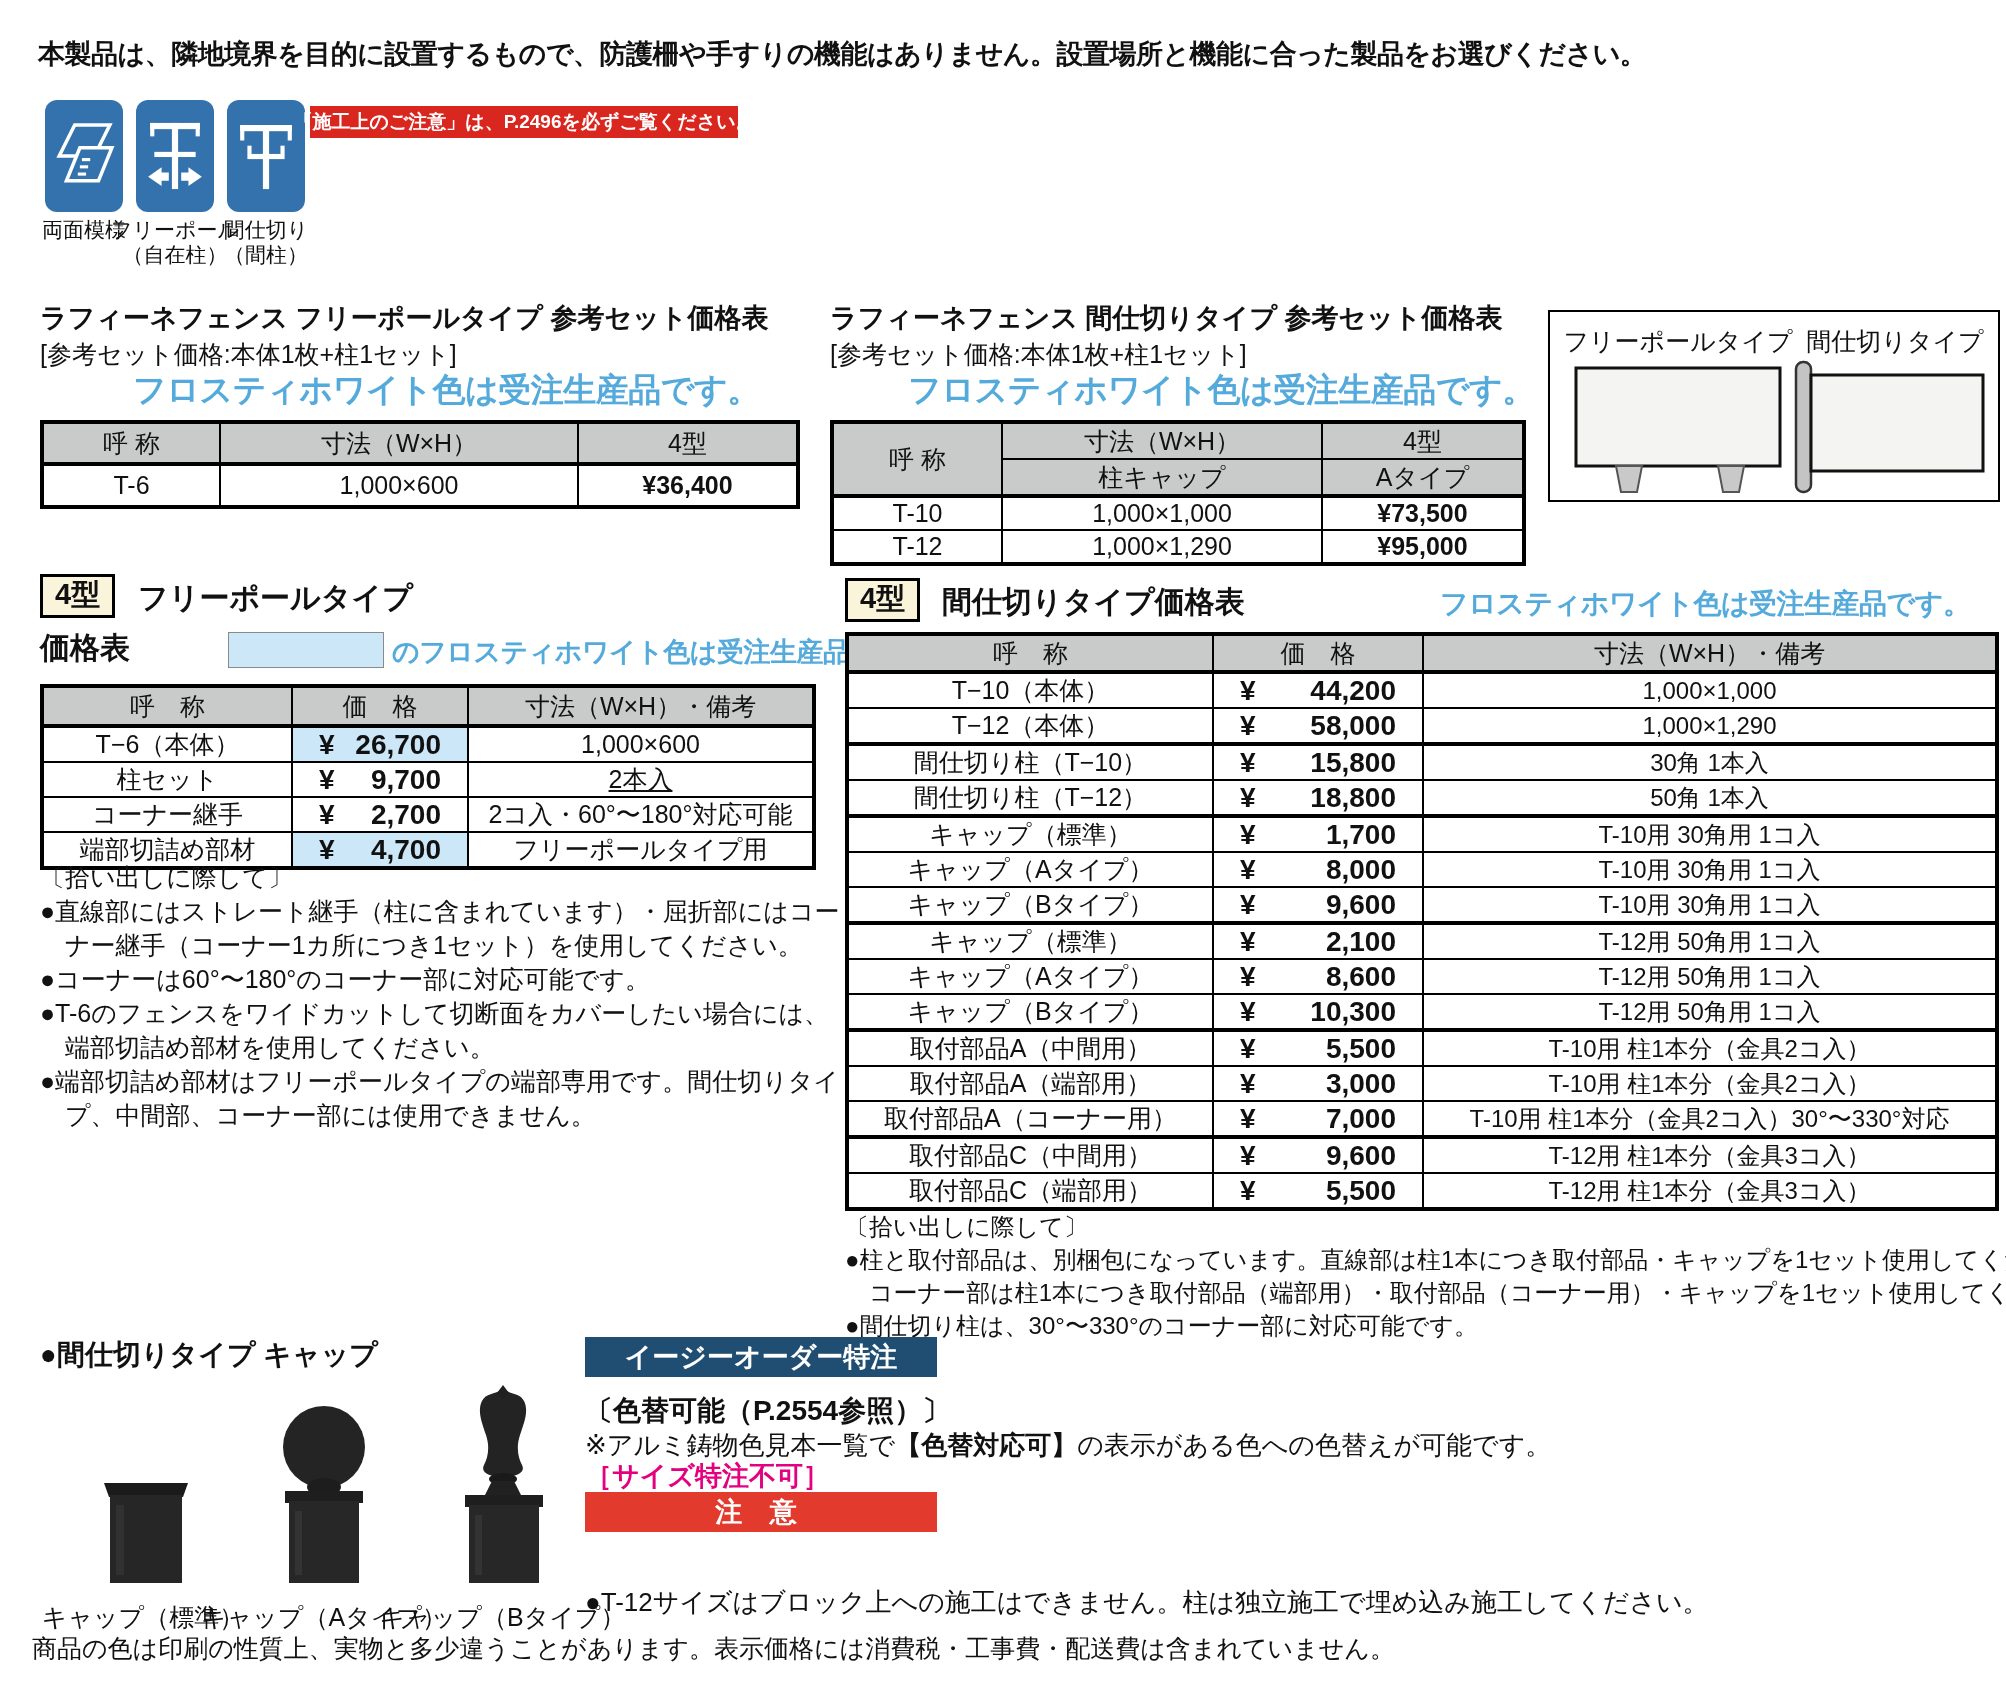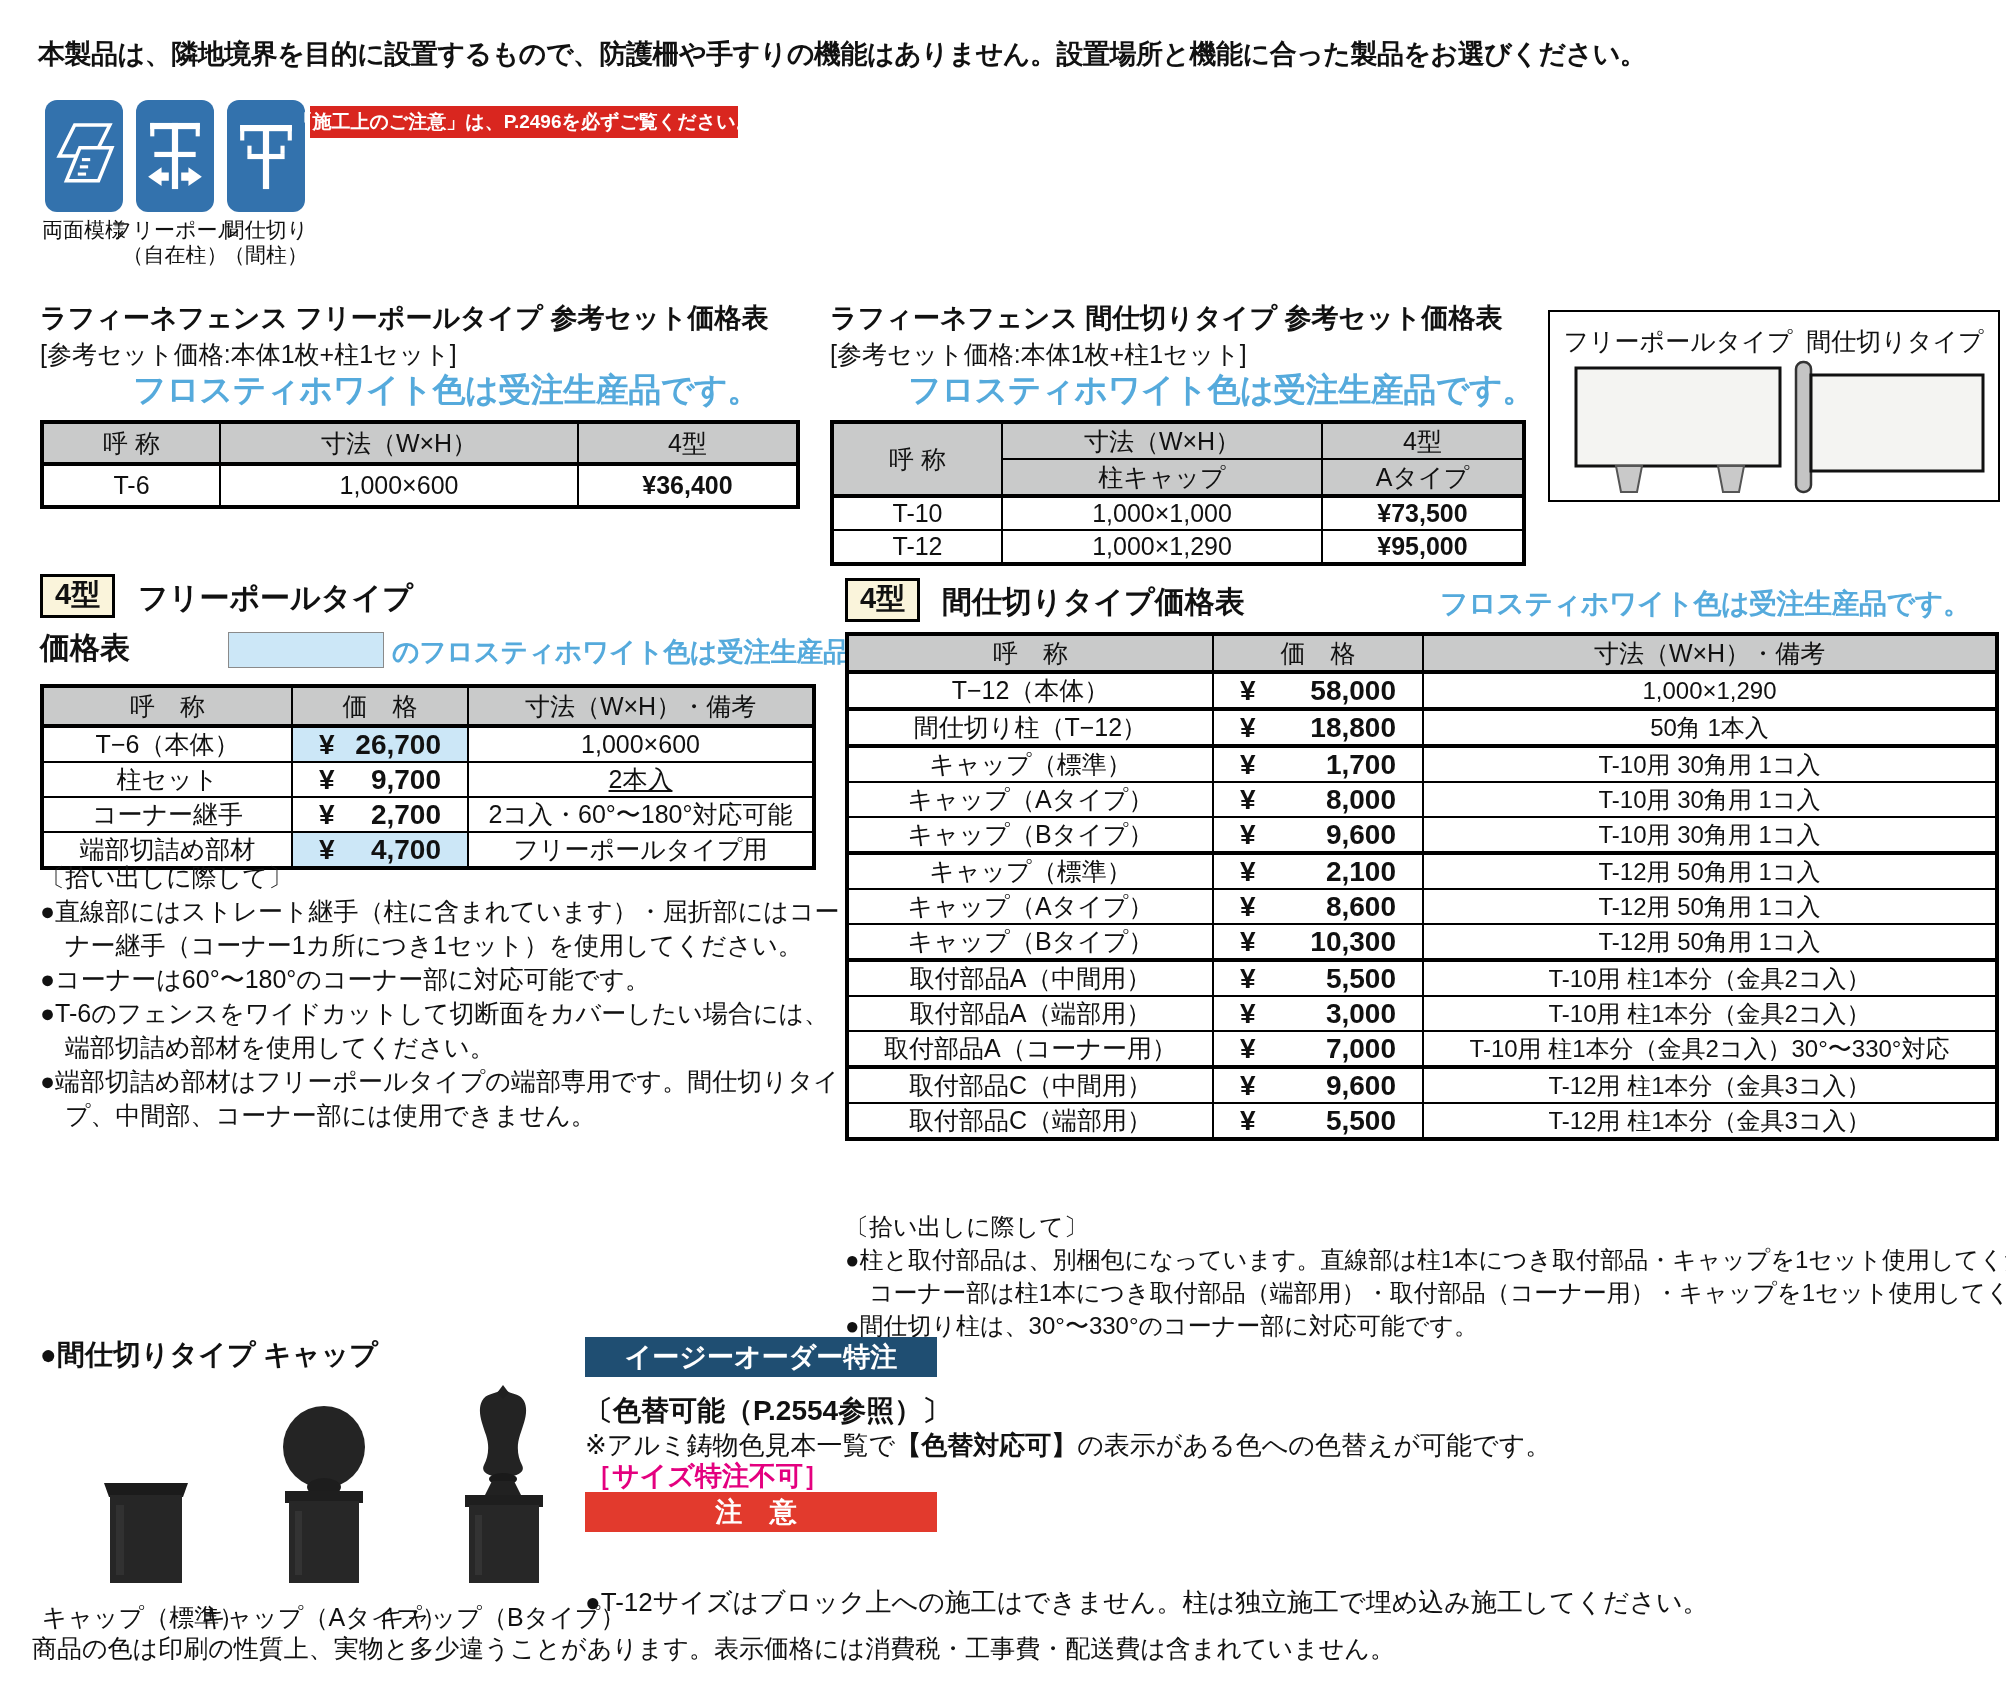--- a/index.html
+++ b/index.html
@@ -299,29 +299,49 @@
         <col style="width:574px">
       </colgroup>
     <thead>
       <tr>
         <th style="height:38px;">呼　称</th>
         <th>価　格</th>
         <th>寸法（W×H）・備考</th>
       </tr>
     </thead>
     <tbody id="pt-body">
+        <tr>
+          <td style="height: 32px;">T−10（本体）</td>
+          <td class="c-price">
+            <div class="price-flex">
+              <span>¥</span>
+              <span>44,200</span>
+            </div>
+          </td>
+          <td style="font-size: 24px;">1,000×1,000</td>
+        </tr>
         <tr class="group-end">
           <td style="height: 32px;">T−12（本体）</td>
           <td class="c-price">
             <div class="price-flex">
               <span>¥</span>
               <span>58,000</span>
             </div>
           </td>
           <td style="font-size: 24px;">1,000×1,290</td>
+        </tr>
+        <tr>
+          <td style="height: 32px;">間仕切り柱（T−10）</td>
+          <td class="c-price">
+            <div class="price-flex">
+              <span>¥</span>
+              <span>15,800</span>
+            </div>
+          </td>
+          <td style="font-size: 24px;">30角 1本入</td>
         </tr>
         <tr class="group-end">
           <td style="height: 32px;">間仕切り柱（T−12）</td>
           <td class="c-price">
             <div class="price-flex">
               <span>¥</span>
               <span>18,800</span>
             </div>
           </td>
           <td style="font-size: 24px;">50角 1本入</td>

